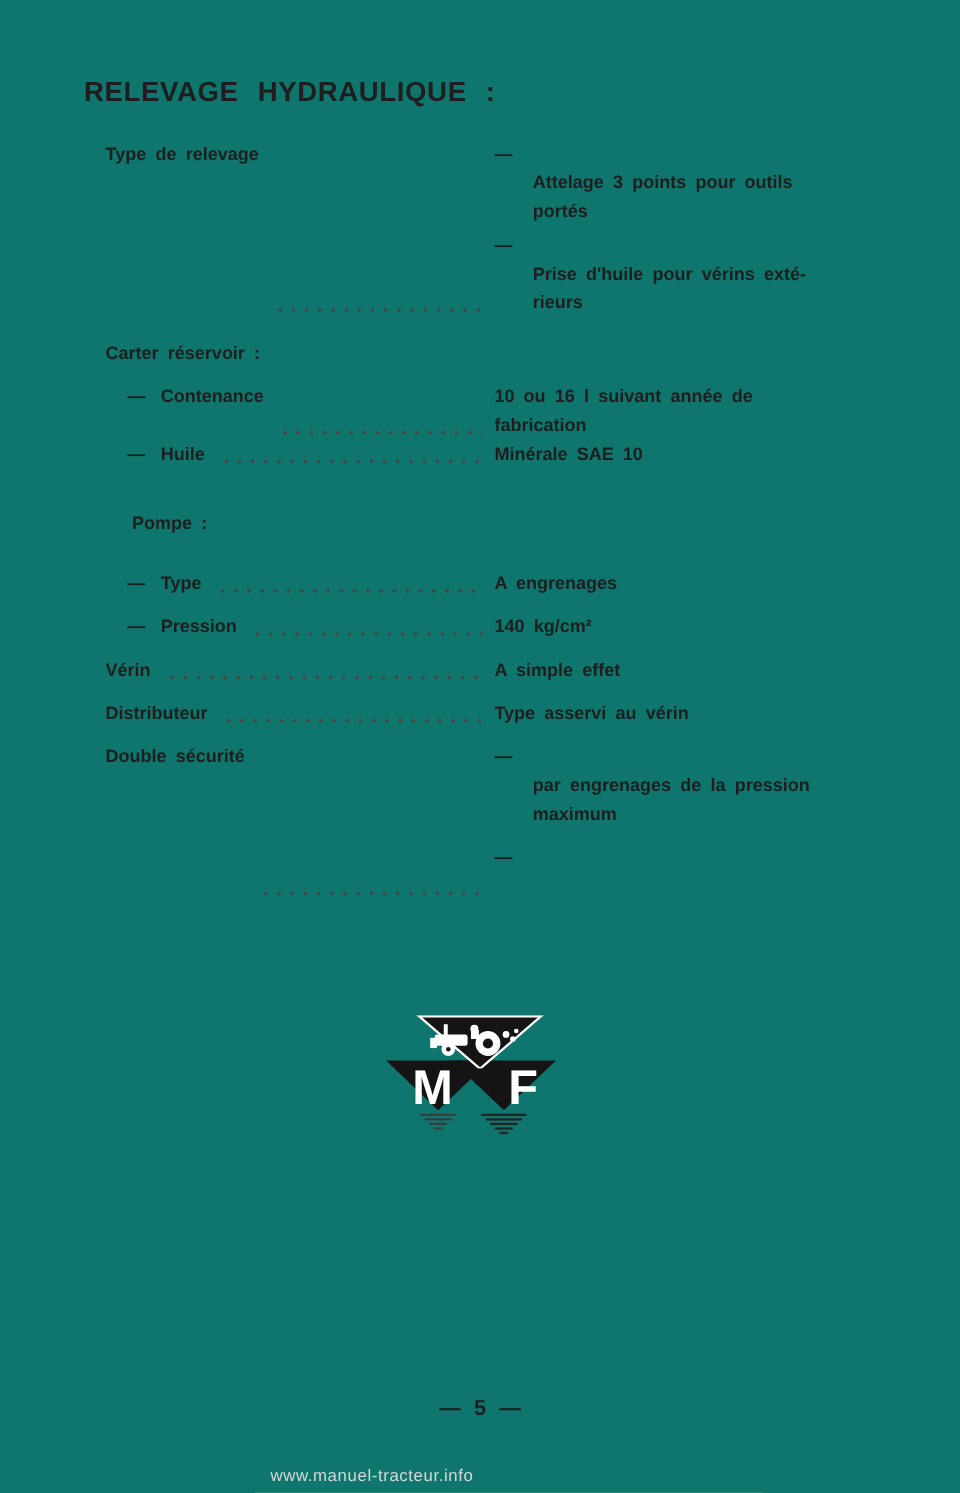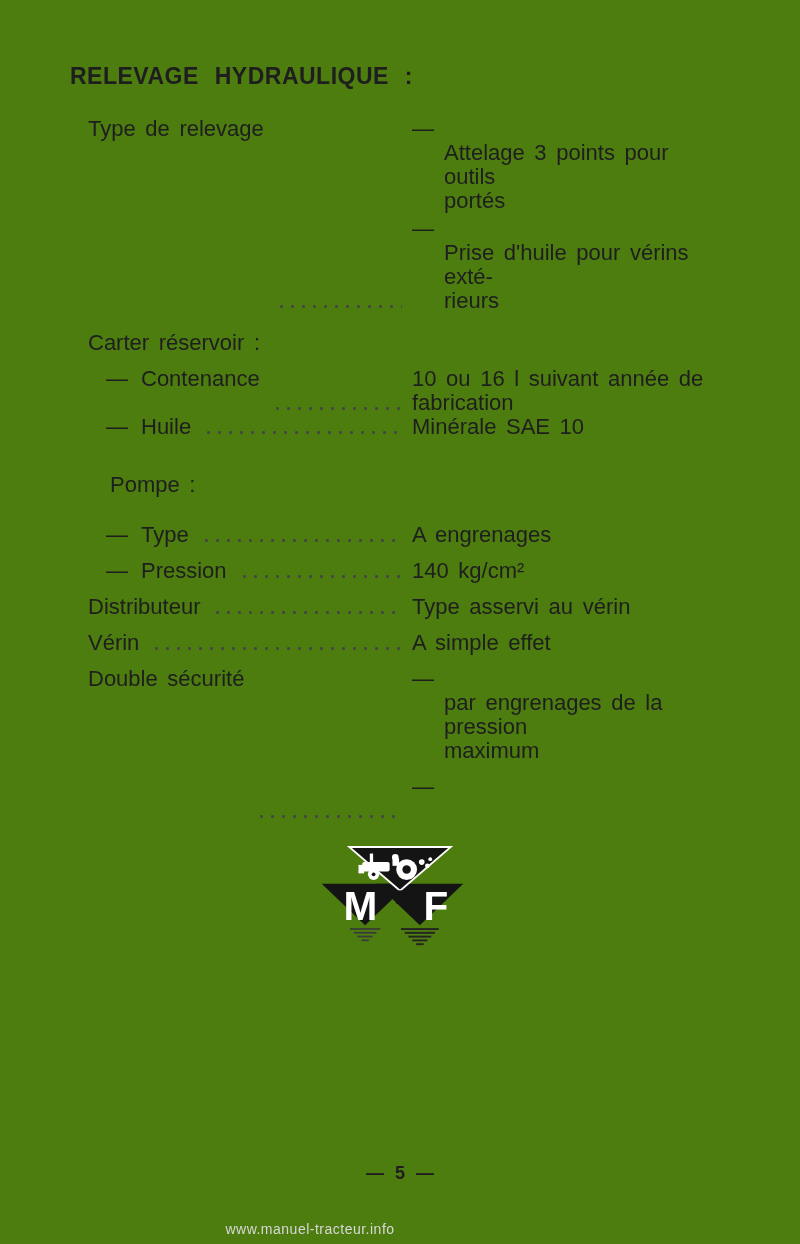--- a/index.html
+++ b/index.html
@@ -5,41 +5,41 @@
   html,body{margin:0;padding:0;}
   body{
     background:#e9e9e9;
     font-family:"Liberation Sans", sans-serif;
   }
   .page{
     position:relative;
     width:800px;
     height:1244px;
     margin:0 auto;
-    background:#4d7c0f;
+    background:#0f766e;
     color:#1e1e1e;
     overflow:hidden;
     box-sizing:border-box;
     padding:63px 73px 0 88px;
   }
   .page-title{
     font-size:23px;
     line-height:26px;
     font-weight:bold;
     letter-spacing:.5px;
     word-spacing:9px;
     margin:0 0 0 -18px;
   }
   
   .row{
     display:flex;
     align-items:flex-start;
-    font-size:22px;
+    font-size:15px;
     line-height:24px;
-    font-weight:normal;
+    font-weight:bold;
     word-spacing:3.5px;
     justify-content:space-between;
   }
   .labelwrap{
     white-space:nowrap;
     display:flex;
     align-items:flex-start;
   }
   .ldash{ margin-right:13px; }
   .sub{ padding-left:18px; }
@@ -187,37 +187,37 @@
     <div class="labelwrap">
       <span class="ldash">—</span>
       <span class="ltext">Pression</span>
     </div>
     <div class="dots"></div>
     <div class="value">
       <span class="val-text">140 kg/cm²</span>
     </div>
   </div>
 
+  <div class="row row-verin">
+    <div class="labelwrap">
+      <span class="ltext">Vérin</span>
+    </div>
+    <div class="dots"></div>
+    <div class="value">
+      <span class="val-text">A simple effet</span>
+    </div>
+  </div>
+
   <div class="row row-distributeur">
     <div class="labelwrap">
       <span class="ltext">Distributeur</span>
     </div>
     <div class="dots"></div>
     <div class="value">
       <span class="val-text">Type asservi au vérin</span>
-    </div>
-  </div>
-
-  <div class="row row-verin">
-    <div class="labelwrap">
-      <span class="ltext">Vérin</span>
-    </div>
-    <div class="dots"></div>
-    <div class="value">
-      <span class="val-text">A simple effet</span>
     </div>
   </div>
 
   <div class="row row-double">
     <div class="labelwrap">
       <span class="ltext">Double sécurité</span>
     </div>
     <div class="dots"></div>
     <div class="value">
       <div class="vitem">

